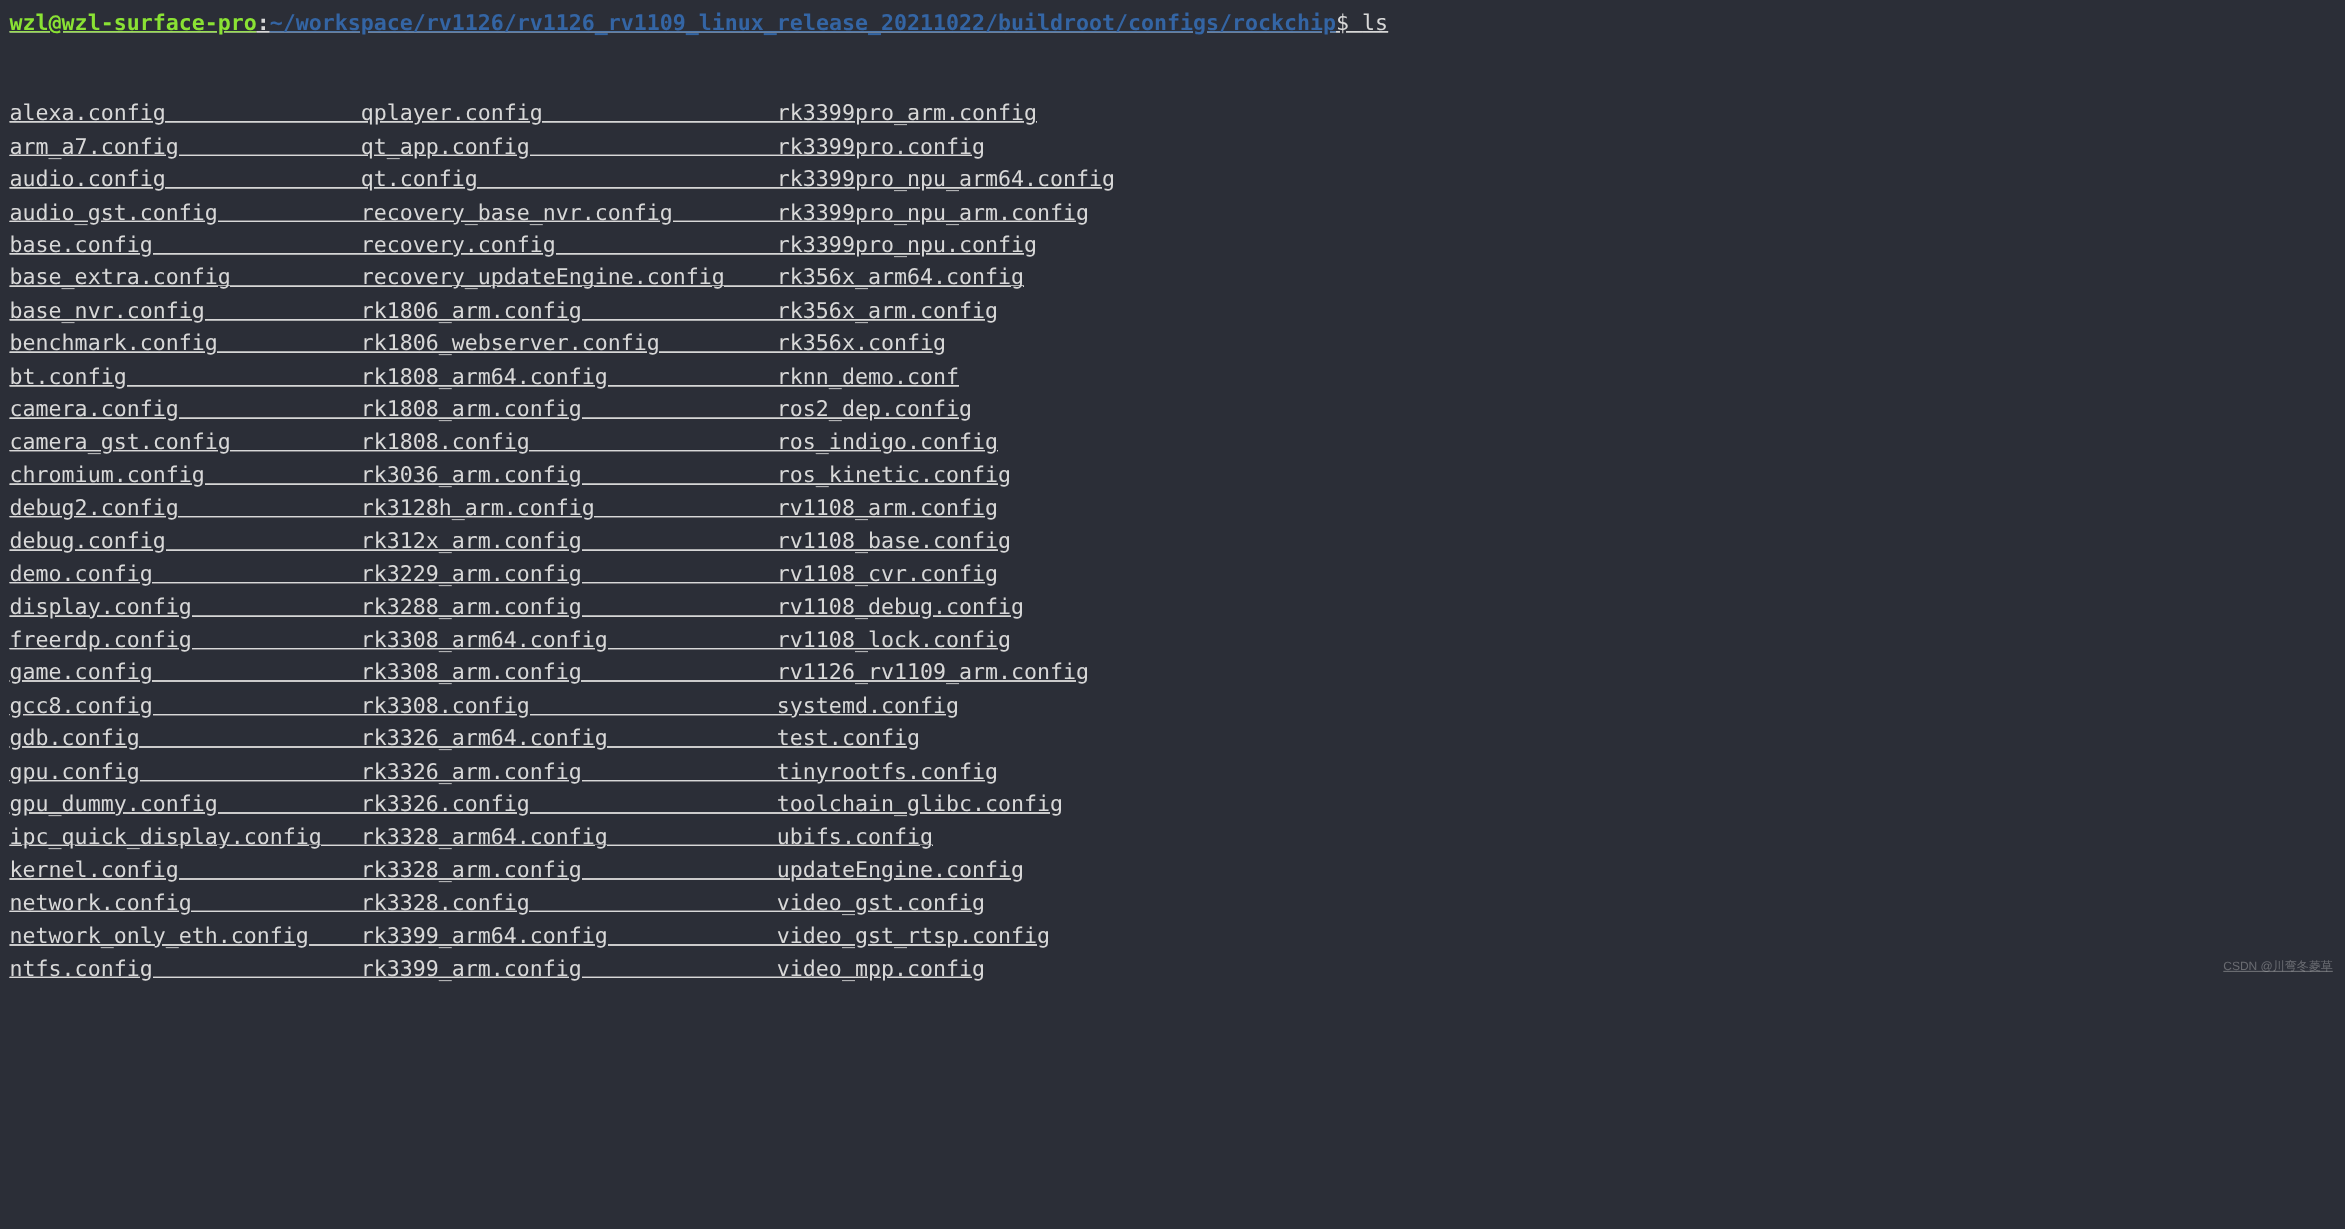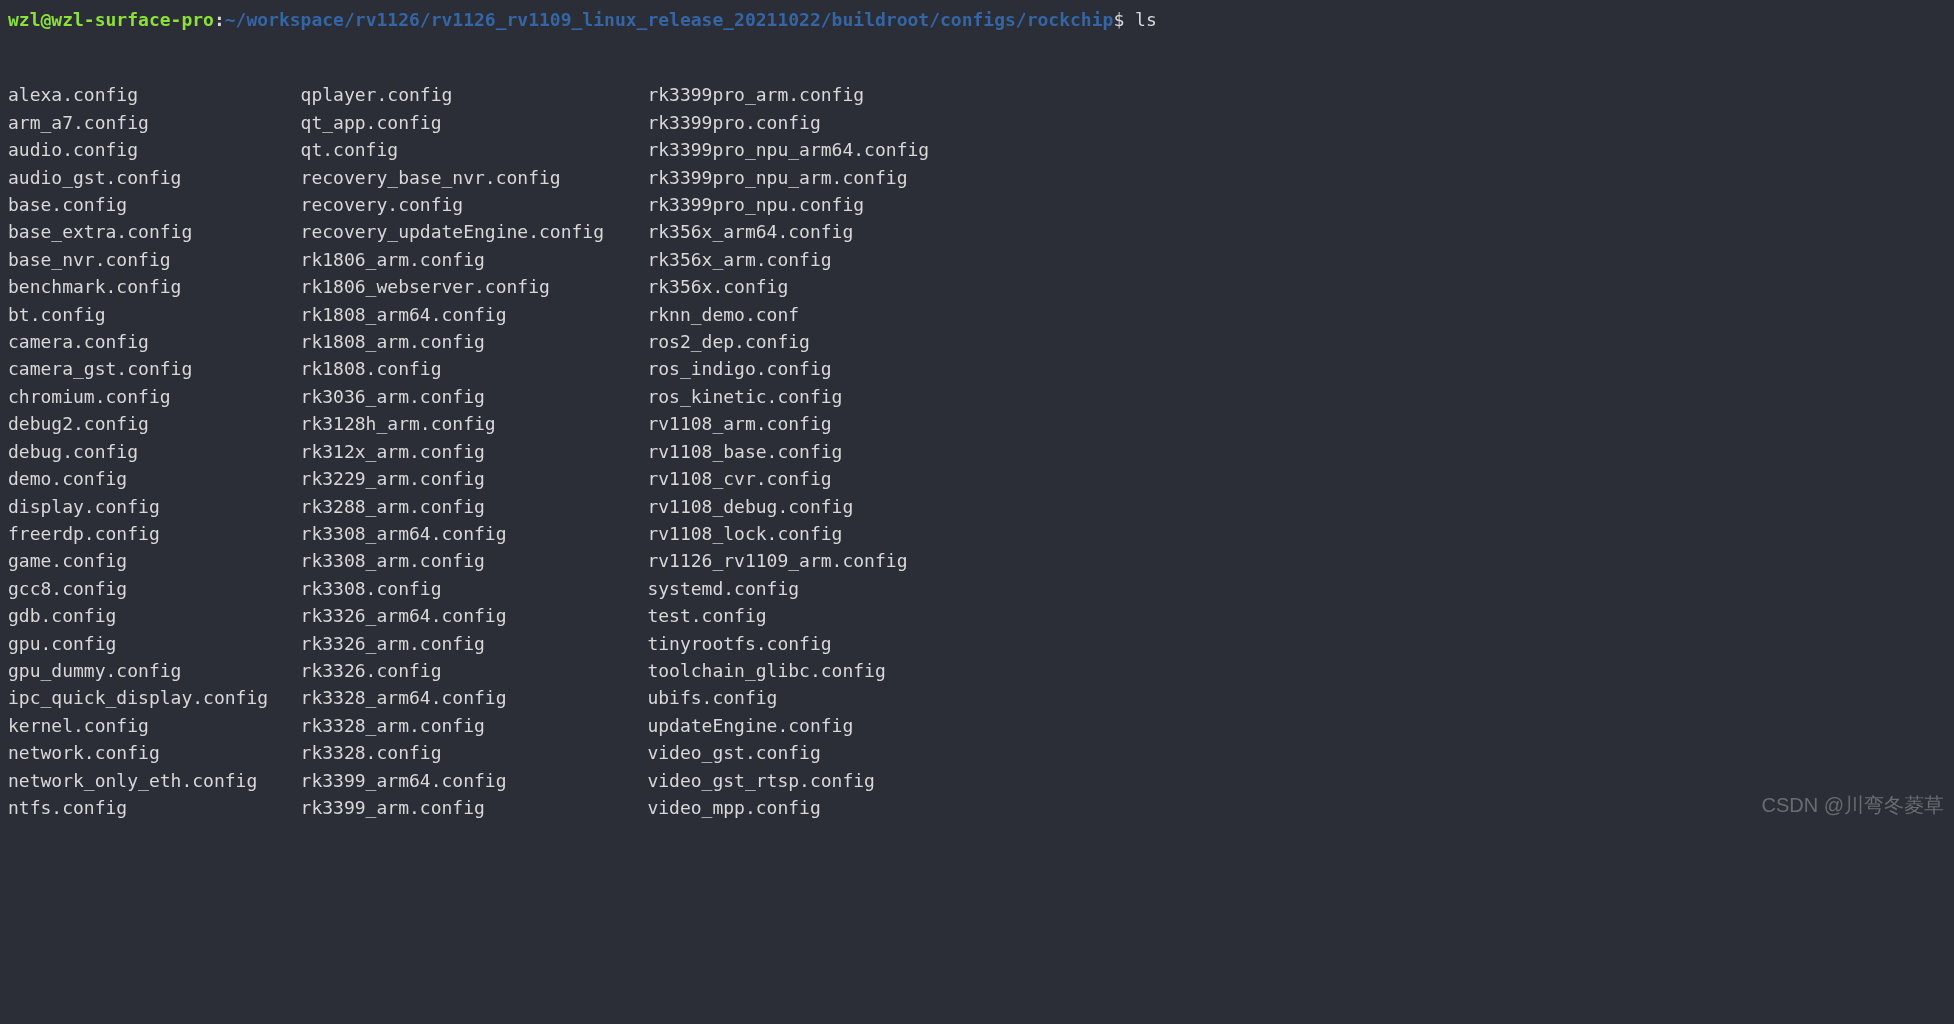--- a/index.html
+++ b/index.html
@@ -1,15 +1,15 @@
 <!DOCTYPE html>
 <html><head>
 <meta charset="utf-8">
 <style>
-  * { margin: 0; padding: 0; box-sizing: border-box; }
+  * { margin: 0; padding: 0; box-sizing: border-box; text-decoration: underline; }
   body {
     background: #2b2e37;
     color: #d8d8d8;
     font-family: "DejaVu Sans Mono", "Liberation Mono", Consolas, monospace;
     font-size: 18px;
     line-height: 27.4px;
     padding: 6px 8px 0 8px;
     width: 1954px;
     overflow: hidden;
     position: relative;
@@ -19,21 +19,21 @@
   .colon { color: #d8d8d8; font-weight: bold; }
   .path { color: #3465a4; font-weight: bold; }
   .dollar { color: #d8d8d8; }
   .cmd { color: #d8d8d8; }
   .listing { white-space: pre; margin-top: 48px; }
   .watermark {
     position: absolute;
     right: 10px;
     bottom: 2px;
     color: rgba(220,220,220,0.35);
-    font-size: 20px;
+    font-size: 10px;
     font-family: sans-serif;
   }
 </style>
 </head>
 <body>
 
 <div class="prompt"><span class="user-host">wzl@wzl-surface-pro</span><span class="colon">:</span><span class="path">~/workspace/rv1126/rv1126_rv1109_linux_release_20211022/buildroot/configs/rockchip</span><span class="dollar">$ </span><span class="cmd">ls</span></div>
 
 <div class="listing" id="listing"><div>alexa.config               qplayer.config                  rk3399pro_arm.config</div><div>arm_a7.config              qt_app.config                   rk3399pro.config</div><div>audio.config               qt.config                       rk3399pro_npu_arm64.config</div><div>audio_gst.config           recovery_base_nvr.config        rk3399pro_npu_arm.config</div><div>base.config                recovery.config                 rk3399pro_npu.config</div><div>base_extra.config          recovery_updateEngine.config    rk356x_arm64.config</div><div>base_nvr.config            rk1806_arm.config               rk356x_arm.config</div><div>benchmark.config           rk1806_webserver.config         rk356x.config</div><div>bt.config                  rk1808_arm64.config             rknn_demo.conf</div><div>camera.config              rk1808_arm.config               ros2_dep.config</div><div>camera_gst.config          rk1808.config                   ros_indigo.config</div><div>chromium.config            rk3036_arm.config               ros_kinetic.config</div><div>debug2.config              rk3128h_arm.config              rv1108_arm.config</div><div>debug.config               rk312x_arm.config               rv1108_base.config</div><div>demo.config                rk3229_arm.config               rv1108_cvr.config</div><div>display.config             rk3288_arm.config               rv1108_debug.config</div><div>freerdp.config             rk3308_arm64.config             rv1108_lock.config</div><div>game.config                rk3308_arm.config               rv1126_rv1109_arm.config</div><div>gcc8.config                rk3308.config                   systemd.config</div><div>gdb.config                 rk3326_arm64.config             test.config</div><div>gpu.config                 rk3326_arm.config               tinyrootfs.config</div><div>gpu_dummy.config           rk3326.config                   toolchain_glibc.config</div><div>ipc_quick_display.config   rk3328_arm64.config             ubifs.config</div><div>kernel.config              rk3328_arm.config               updateEngine.config</div><div>network.config             rk3328.config                   video_gst.config</div><div>network_only_eth.config    rk3399_arm64.config             video_gst_rtsp.config</div><div>ntfs.config                rk3399_arm.config               video_mpp.config</div></div>
 

